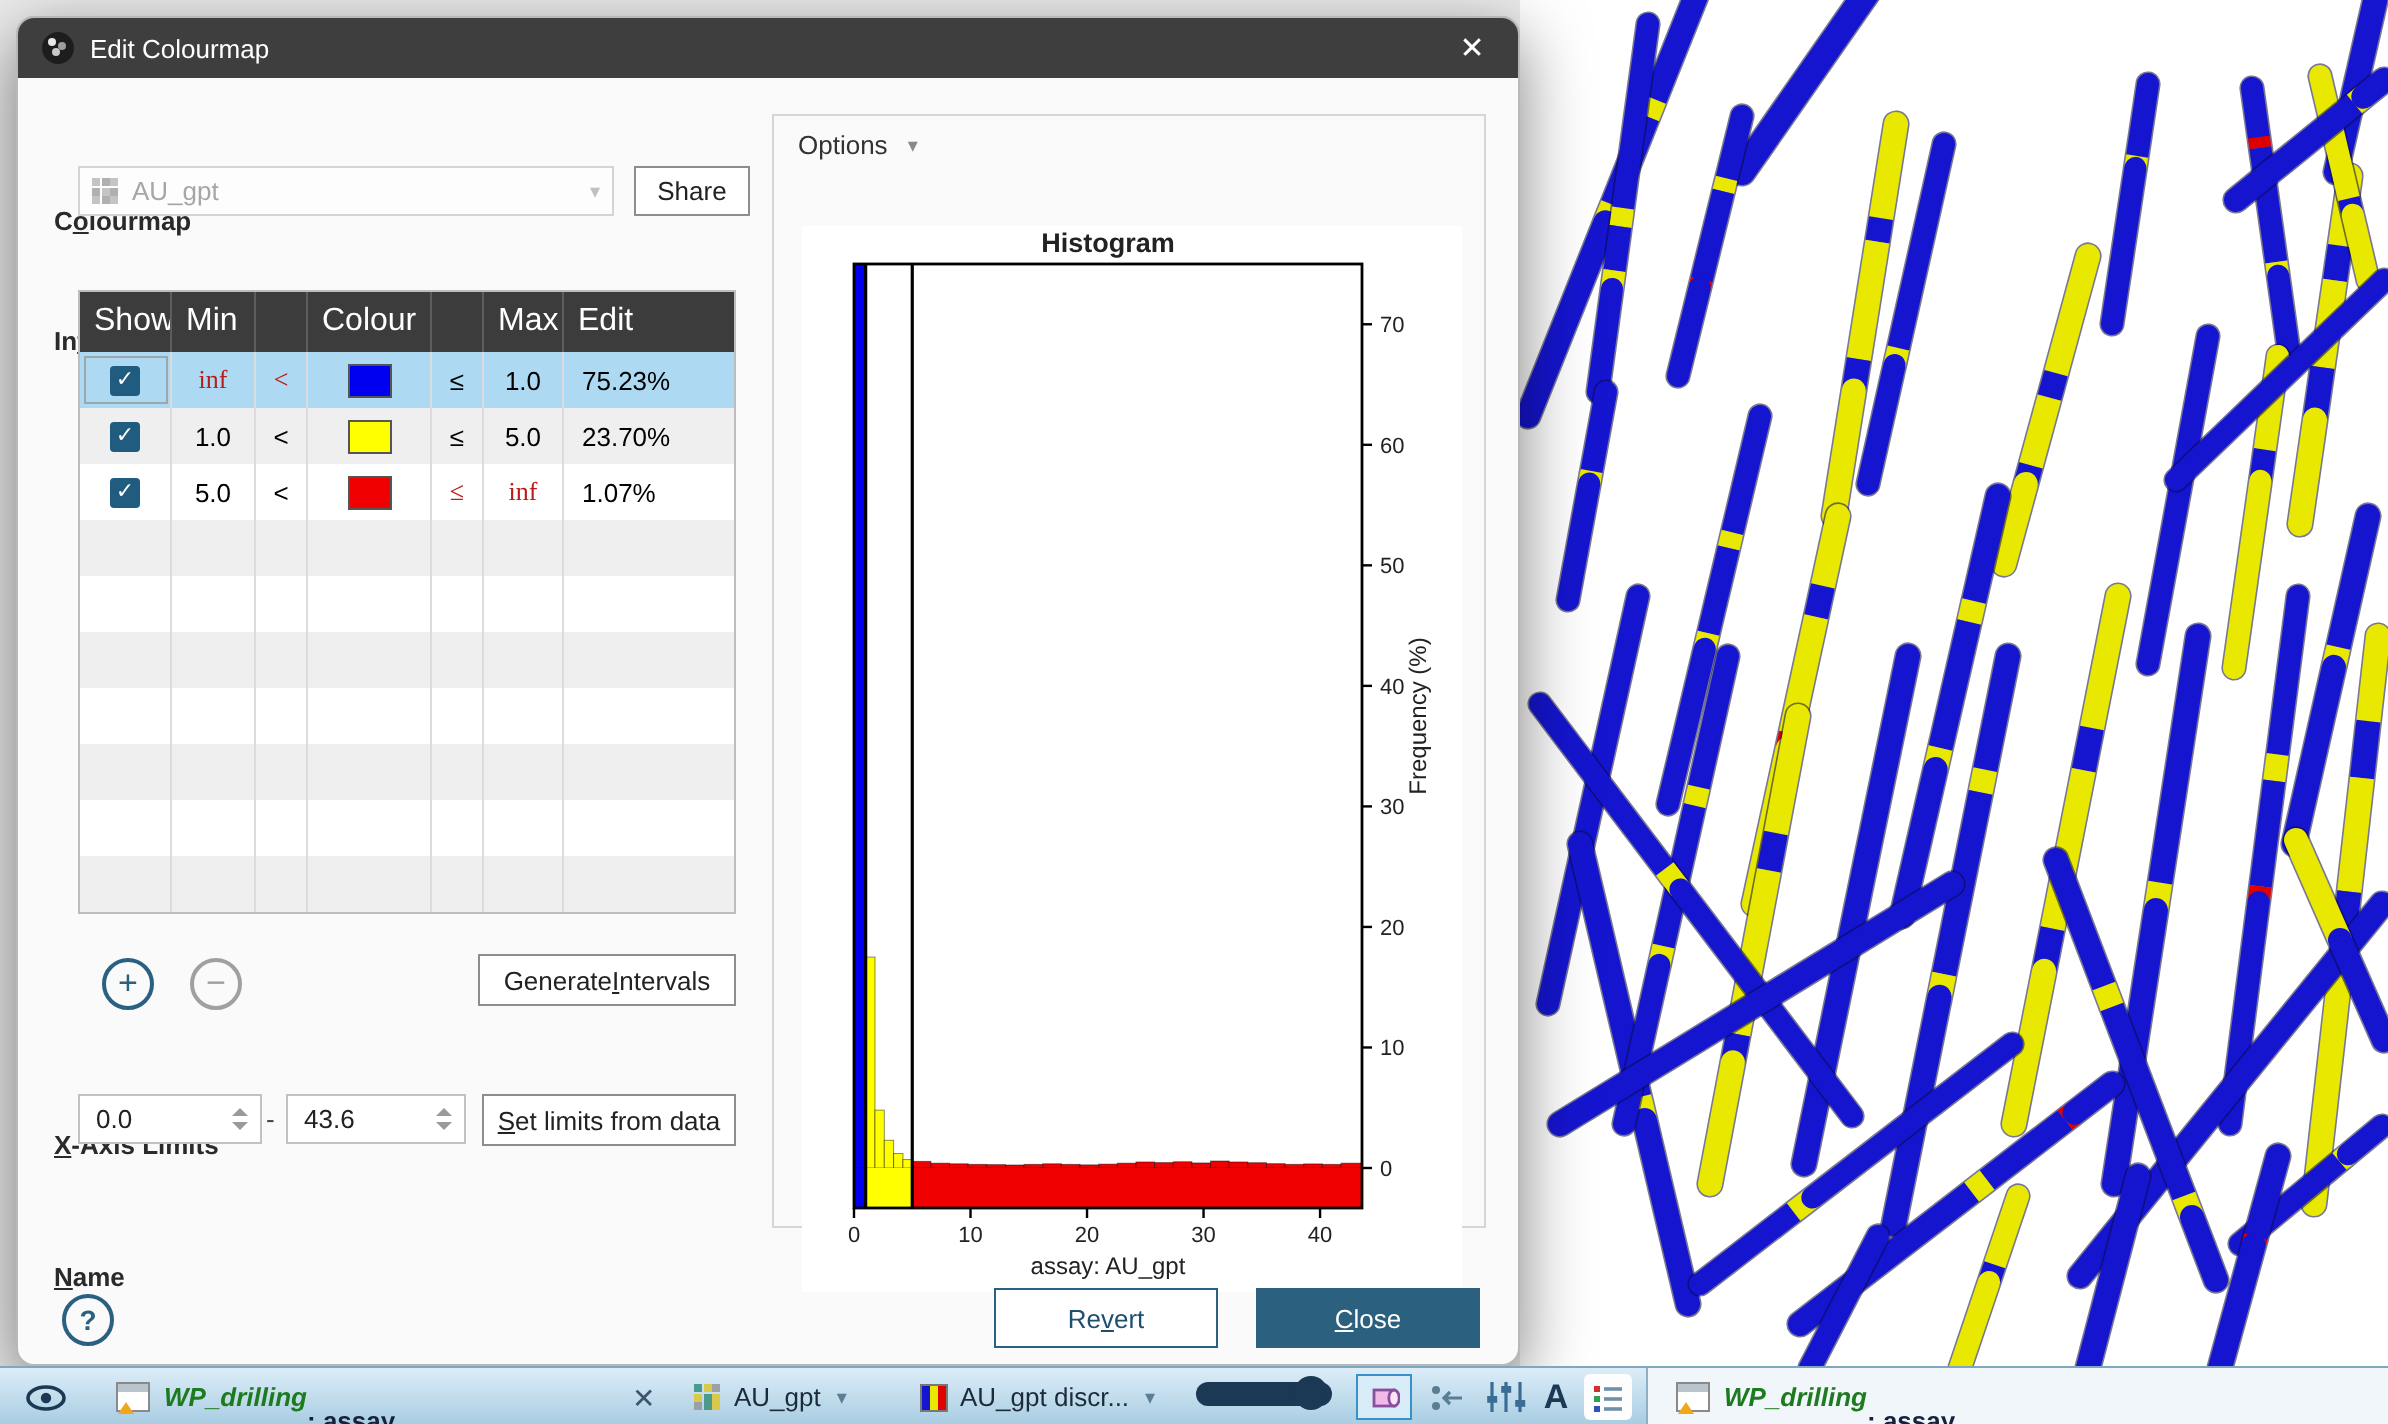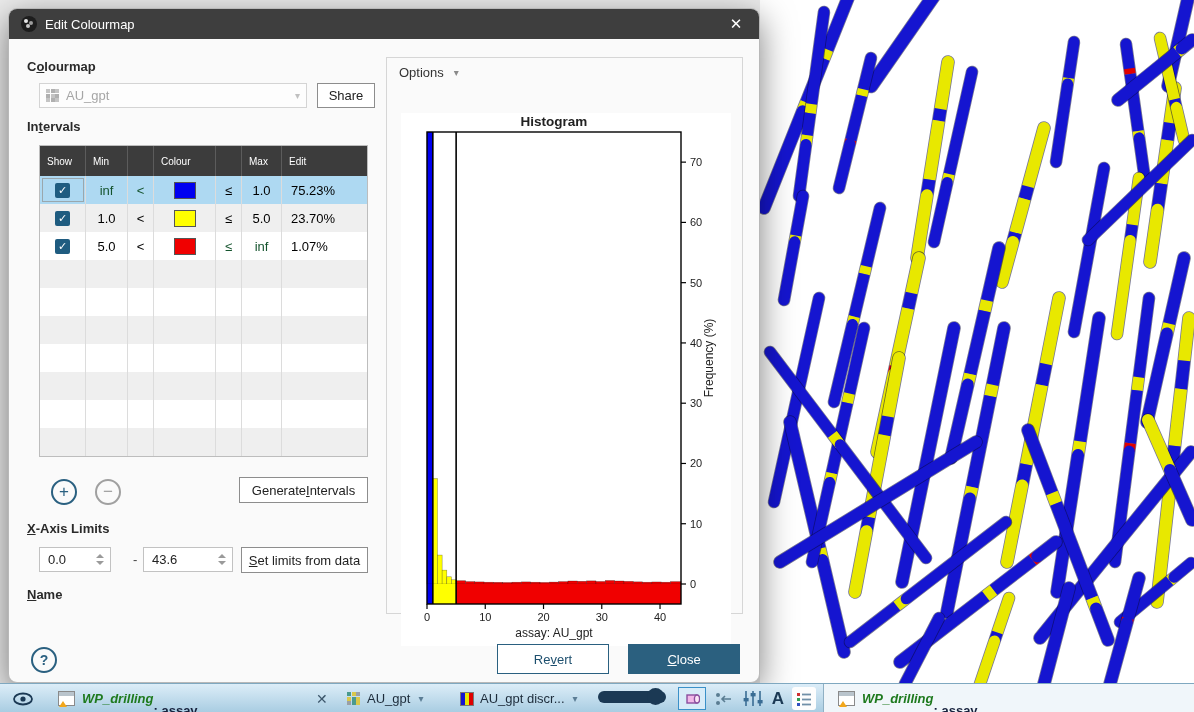--- a/index.html
+++ b/index.html
@@ -14,43 +14,43 @@
   #dialog { position:absolute; left:8px; top:8px; width:752px; height:675px;
             background:#fafafa; border:1px solid #b8b8b8; border-radius:9px;
             box-shadow:0 10px 34px rgba(0,0,0,.5); }
   #titlebar { position:absolute; left:0; top:0; right:0; height:30px; background:#3e3e3e;
               border-radius:8px 8px 0 0; display:flex; align-items:center; padding:0 12px;
               color:#fff; font-size:13px; }
   #title-icon { width:16px; height:16px; border-radius:50%; background:#1d1d1d; position:relative; margin-right:8px; }
   #title-icon i { position:absolute; width:4px; height:4px; border-radius:50%; }
   #title-close { margin-left:auto; color:#fff; font-size:15px; width:22px; text-align:center; cursor:default; }
 
-  .sect-label { position:absolute; font-size:13px; font-weight:bold; color:#2a2a2a; }
+  .sect-label { position:absolute; font-size:13px; font-weight:bold; color:#2a2a2a;margin-top:44px; }
   .sect-label u { text-decoration:underline; }
 
   .combo { position:absolute; height:25px; background:#fdfdfd; border:1px solid #d4d4d4;
            display:flex; align-items:center; padding:0 6px; font-size:13px; color:#a6a6a6; }
   .combo .chev { margin-left:auto; color:#c0c0c0; font-size:10px; }
   .grid-ic { display:inline-block; width:14px; height:13px; margin-right:6px; }
   .grid-ic i { float:left; width:4px; height:4px; margin:0 .5px .5px 0; }
 
   .btn { position:absolute; background:#fff; border:1px solid #8d8d8d; font-size:13px;
          color:#222; display:flex; align-items:center; justify-content:center; cursor:default; }
   .btn u { text-decoration:underline; }
 
   
   #itable { position:absolute; left:30px; top:136px; width:329px; border:1px solid #bdbdbd;
             font-size:13px; }
   .trow { display:flex; height:28px; align-items:stretch; }
-  .thead { background:#3c3c3c; color:#fff; height:30px; font-size:10px; }
+  .thead { background:#3c3c3c; color:#fff; height:30px; font-size:16px; }
   .tcell { display:flex; align-items:center; justify-content:center; border-right:1px solid #dcdcdc; overflow:hidden; }
   .thead .tcell { border-right:1px solid #5c5c5c; justify-content:flex-start; padding-left:7px; }
   .tcell:last-child { border-right:none; }
   .c0{width:46px;} .c1{width:42px;} .c2{width:26px;} .c3{width:62px;} .c4{width:26px;} .c5{width:40px;} .c6{width:85px; justify-content:flex-start; padding-left:9px;}
-  .muted { color:#14532d; }
+  .muted { color:#b91c1c;font-family:Liberation Serif, serif; }
   .cb { width:15px; height:15px; background:#1f5c80; border-radius:2px; color:#fff; font-size:11px;
         line-height:15px; text-align:center; }
   .swatch { width:22px; height:17px; border:1px solid #555; }
   .rowsel { background:#aed9f2; }
   .roweven { background:#fff; } .rowodd { background:#efefef; }
   .focuscell { outline:1px solid #9aa7ad; outline-offset:-3px; }
 
   .circle-btn { position:absolute; width:26px; height:26px; border-radius:50%; background:transparent;
                 display:flex; align-items:center; justify-content:center; font-size:17px; }
   .cb-blue { border:2px solid #2a6080; color:#2a6080; }
@@ -526,21 +526,21 @@
         <div class="tcell c6"></div>
       </div>
     </div>
 
   <div class="circle-btn cb-blue" style="left:42px;top:470px">+</div>
   <div class="circle-btn cb-gray" style="left:86px;top:470px">−</div>
   <div class="btn" style="left:230px;top:468px;width:129px;height:26px">Generate <u>I</u>ntervals</div>
 
   <div class="sect-label" style="left:18px;top:512px"><u>X</u>-Axis Limits</div>
 
-  <div class="spin" style="left:30px;top:538px;width:72px">
+  <div class="spin" style="left:30px;top:538px;width:92px">
     <span>0.0</span>
     <span class="arrows">
         <i class="up"></i>
         <i class="dn"></i>
       </span>
   </div>
   <div class="abs" style="left:124px;top:543px;font-size:13px;color:#444">-</div>
   <div class="spin" style="left:134px;top:538px;width:90px">
     <span>43.6</span>
     <span class="arrows">

